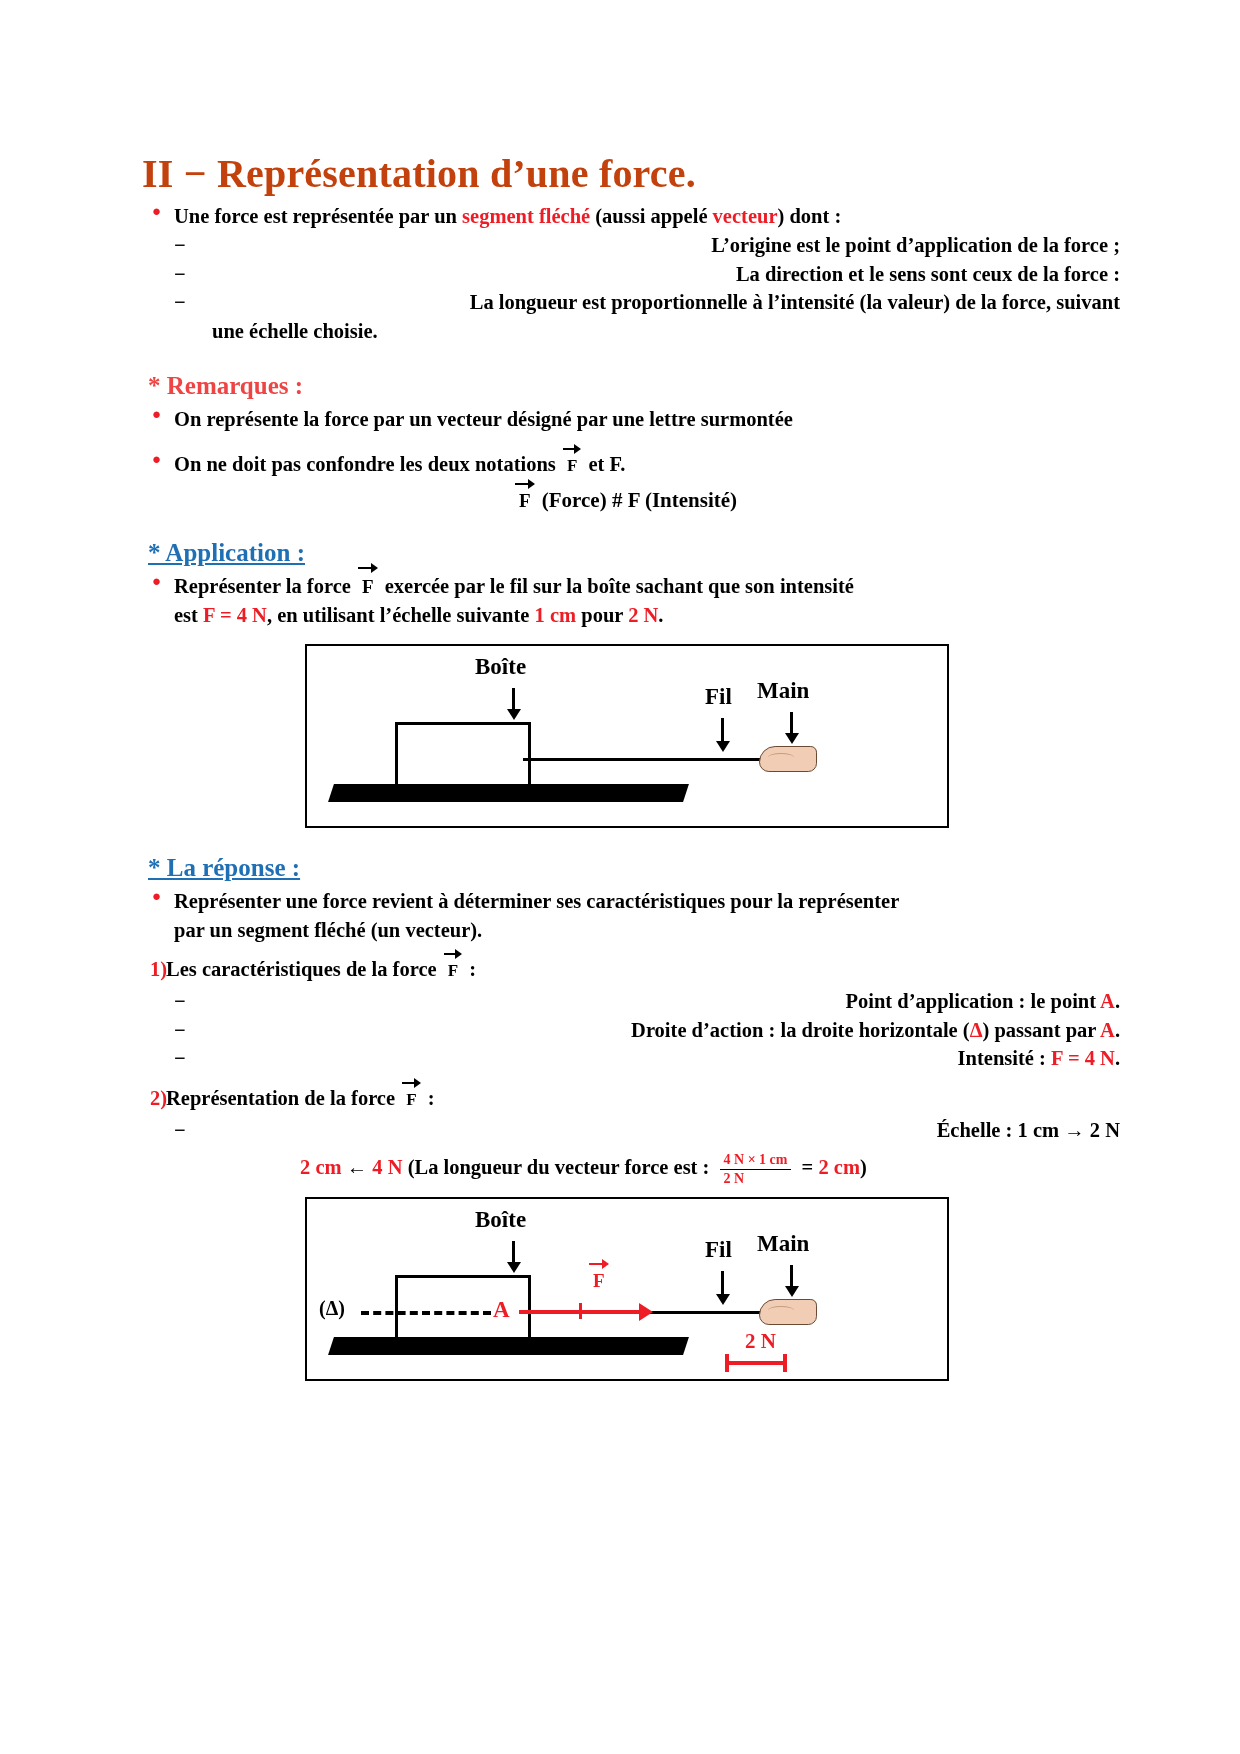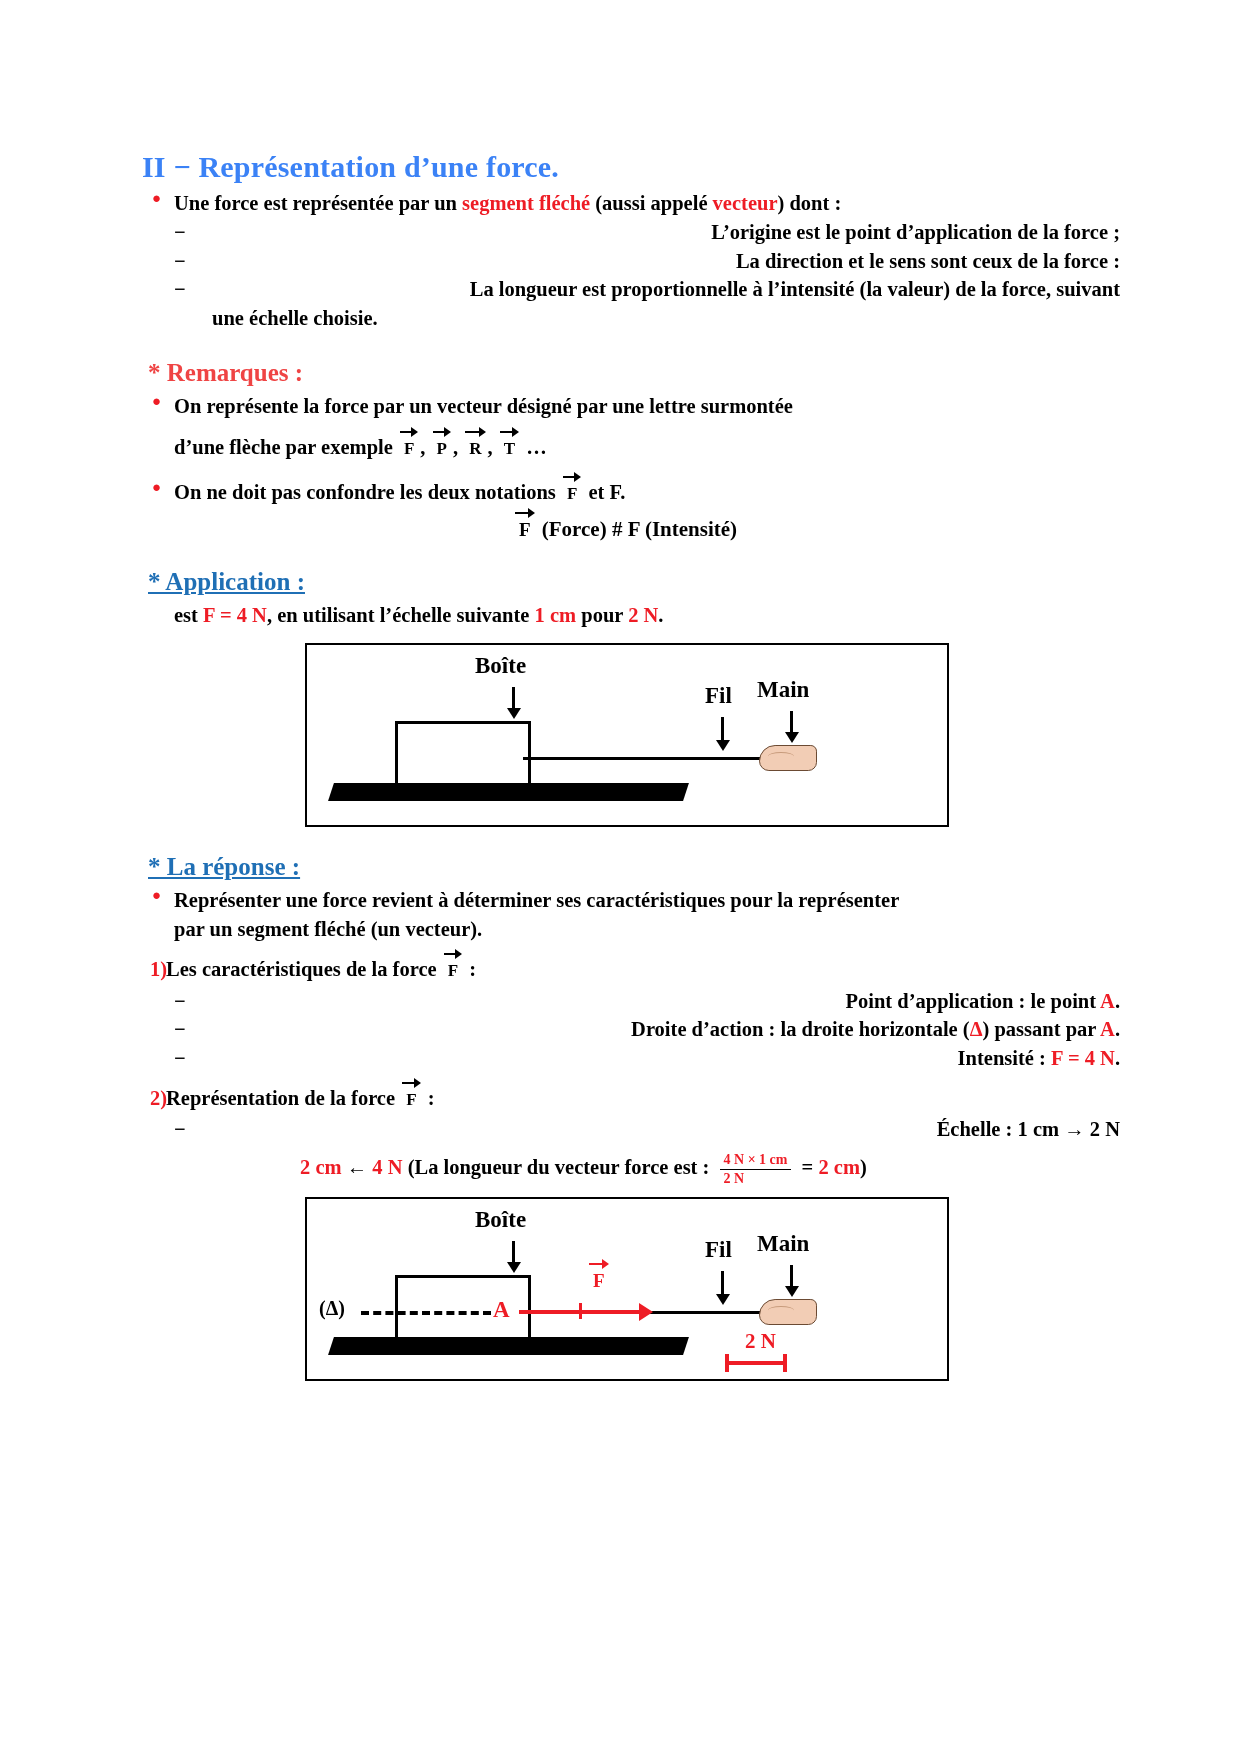--- a/index.html
+++ b/index.html
@@ -17,23 +17,23 @@
   .page {
     position: relative;
     width: 1240px;
     height: 1754px;
     box-sizing: border-box;
     padding: 150px 120px 0 130px;
   }
   .red { color: #ee1c25; font-family: Liberation Serif, serif; }
 
   h1.section-title {
-    font-size: 30px;
-    font-weight: bold;
-    color: #3b82f6;
+    font-size: 40px;
+    font-weight: bold;
+    color: #c2410c;
     margin: 0 0 6px 12px;
     letter-spacing: 0.2px;
   }
   .bullet-line {
     font-size: 20.5px;
     font-weight: bold;
     margin: 2px 0 2px 0;
     padding-left: 44px;
     position: relative;
     line-height: 1.32;
@@ -271,42 +271,39 @@
   <div class="dash-line">L’origine est le point d’application de la force ;</div>
   <div class="dash-line">La direction et le sens sont ceux de la force :</div>
   <div class="dash-line">La longueur est proportionnelle à l’intensité (la valeur) de la force, suivant</div>
   <div class="cont-line">une échelle choisie.</div>
 
   <h2 class="sub-title">* Remarques :</h2>
 
   <div class="bullet-line">
     <span>On représente la force par un vecteur désigné par une lettre surmontée</span>
   </div>
-  <div class="cont-line" style="padding-left:44px; margin-top:14px;">
-    <span>d’une flèche par exemple</span>
-    <span class="vec"><span class="arr"></span><span>F</span></span>,
-    <span class="vec"><span class="arr"></span><span>P</span></span>,
-    <span class="vec"><span class="arr"></span><span>R</span></span>,
-    <span class="vec"><span class="arr"></span><span>T</span></span>
-    <span>…</span>
-  </div>
 
   <div class="bullet-line" style="margin-top:18px;">
     <span>On ne doit pas confondre les deux notations</span>
     <span class="vec"><span class="arr"></span><span>F</span></span>
     <span>et F.</span>
   </div>
 
   <div class="center-line">
     <span class="vec big"><span class="arr"></span><span>F</span></span>
     <span>(Force)  #  F (Intensité)</span>
   </div>
 
   <h2 class="sub-title blue-title">* Application :</h2>
 
+  <div class="bullet-line">
+    <span>Représenter la force</span>
+    <span class="vec big"><span class="arr"></span><span>F</span></span>
+    <span>exercée par le fil sur la boîte sachant que son intensité</span>
+  </div>
   <div class="cont-line" style="padding-left:44px;">
     <span>est </span><span class="red">F = 4 N</span><span>, en utilisant l’échelle suivante </span><span class="red">1 cm</span><span> pour </span><span class="red">2 N</span><span>.</span>
   </div>
 
   <div class="figure">
     <div class="fig-label" style="left:168px; top:8px;">Boîte</div>
     <div class="down-arrow" style="left:205px; top:42px; height:22px;"></div>
 
     <div class="fig-label" style="left:398px; top:38px;">Fil</div>
     <div class="down-arrow" style="left:414px; top:72px; height:24px;"></div>

